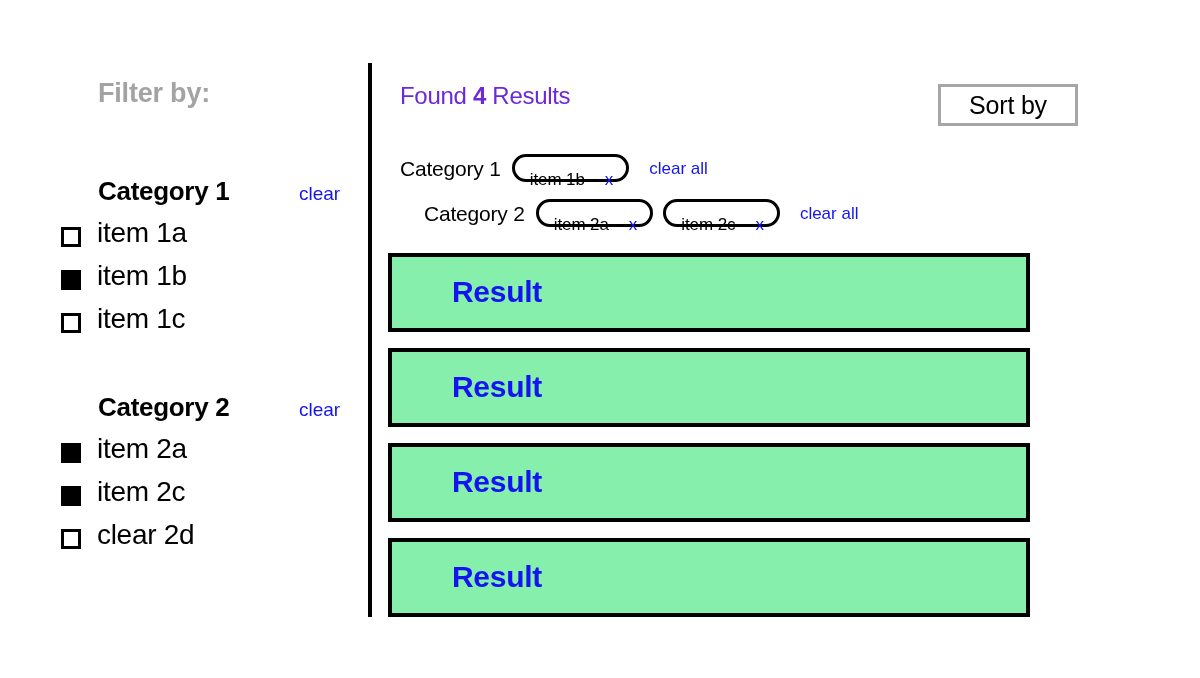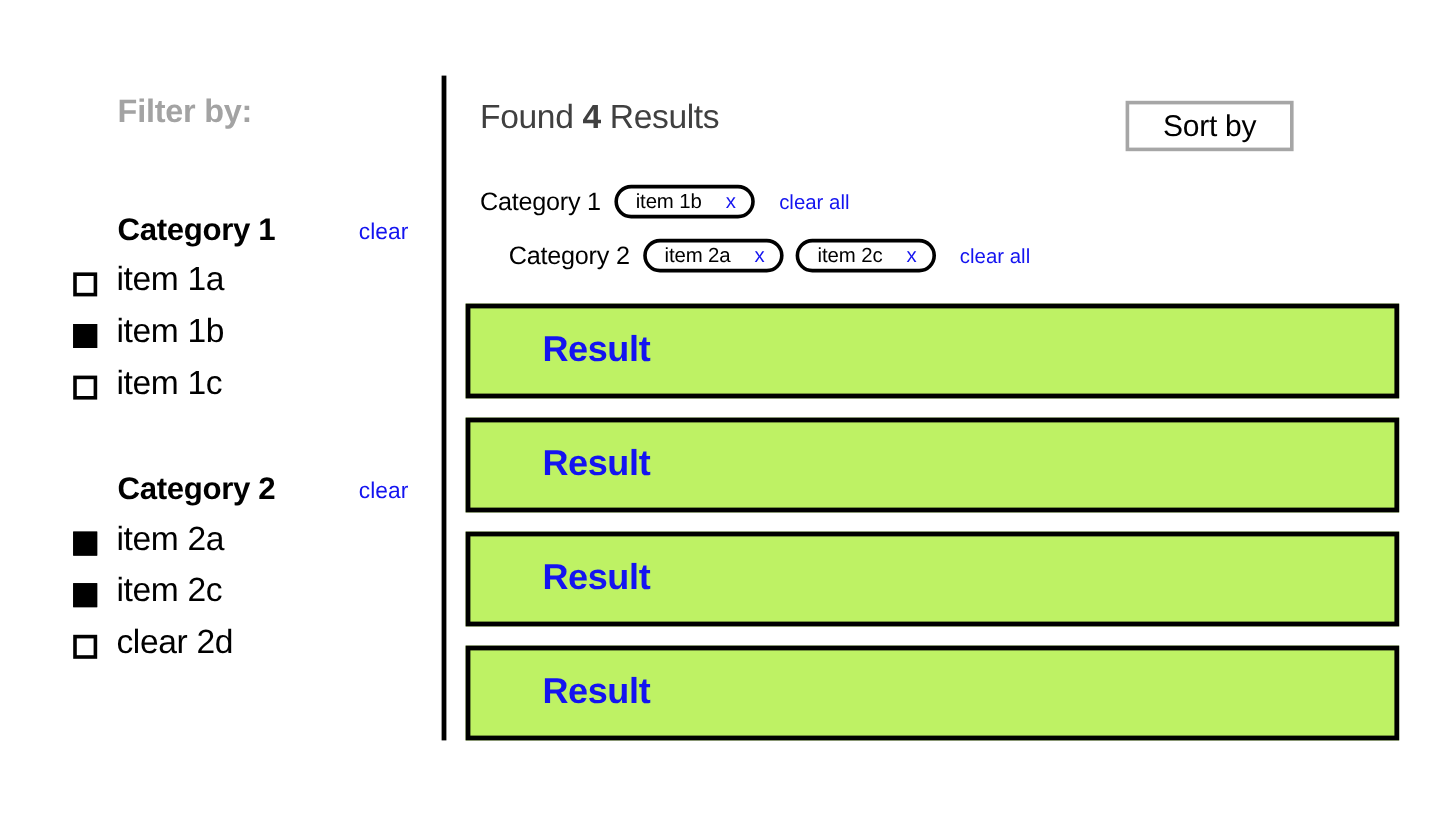--- a/index.html
+++ b/index.html
@@ -122,22 +122,22 @@
     left: 388px;
     top: 0;
     width: 812px;
     height: 678px;
   }
 
   .results-count {
     position: absolute;
     left: 12px;
     top: 82px;
-    font-size: 28px;
-    color: #404040;
+    font-size: 24px;
+    color: #6d28d9;
     letter-spacing: -0.3px;
     white-space: nowrap;
   }
   .results-count b {
     font-weight: bold;
   }
 
   #sort-by-button {
     position: absolute;
     left: 550px;
@@ -179,21 +179,21 @@
     letter-spacing: -0.2px;
     margin-right: 11px;
   }
   .chip {
     display: inline-block;
     vertical-align: middle;
     height: 28px;
     border: 3px solid #000000;
     border-radius: 16px;
     background: #ffffff;
-    padding: 0 13px 0 15px;
+    padding: 12px 13px 0 15px;
     margin-right: 10px;
     box-sizing: border-box;
     cursor: pointer;
     position: relative;
     top: -1px;
   }
   .chip-label {
     display: inline-block;
     font-size: 17px;
     line-height: 22px;
@@ -221,24 +221,24 @@
 
   
   #results-list {
     position: absolute;
     left: 0px;
     top: 253px;
     width: 718px;
   }
   .result-card {
     position: relative;
-    width: 778px;
+    width: 642px;
     height: 79px;
     border: 4px solid #000000;
-    background: #bef264;
+    background: #86efac;
     box-sizing: border-box;
     margin-bottom: 16px;
     cursor: pointer;
   }
   .result-card-title {
     position: absolute;
     left: 60px;
     top: 18px;
     font-size: 30px;
     font-weight: bold;

